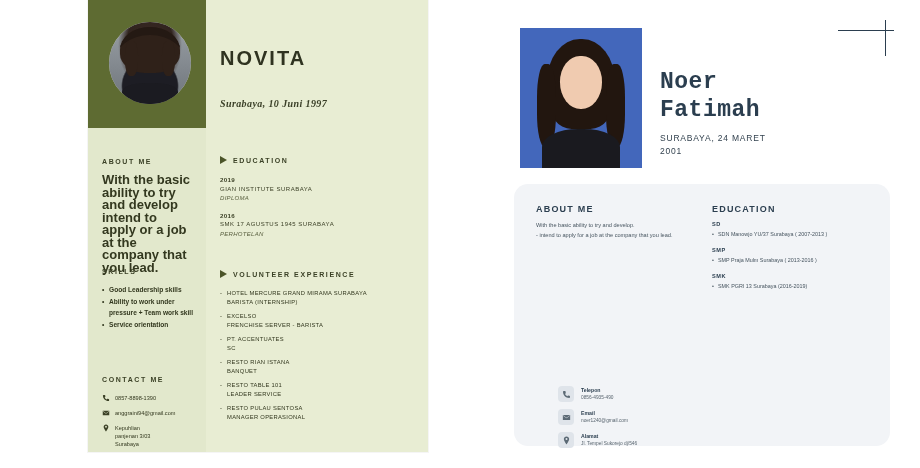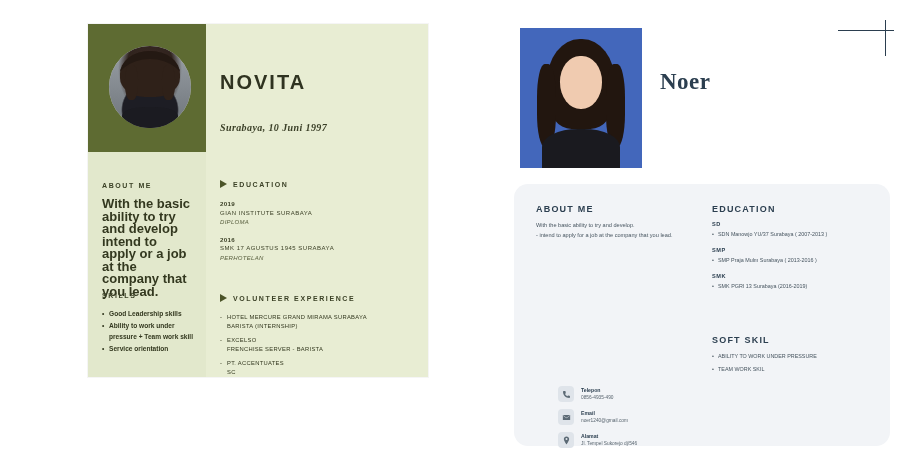--- a/index.html
+++ b/index.html
@@ -7,21 +7,21 @@
     width:920px;height:468px;
     background:#ffffff;
     font-family:"Liberation Sans", sans-serif;
     overflow:hidden;
     position:relative;
   }
   .stage{position:relative;width:920px;height:468px;}
 
   
   .resume-left{
-    position:absolute;left:88px;top:24px;width:340px;height:353px;
+    position:absolute;left:88px;top:0;width:340px;height:452px;
     background:#404040;
     box-shadow:0 0 0 1px rgba(0,0,0,0.04);
     overflow:hidden;
   }
   .rl-header{
     position:absolute;left:0;top:0;width:340px;height:128px;
     background:#e8edd3;
   }
   .rl-header-left{
     position:absolute;left:0;top:0;width:118px;height:128px;
@@ -165,21 +165,21 @@
     position:absolute;left:33%;top:20%;width:34%;height:38%;
     background:#f0cbb0;border-radius:48% 48% 50% 50%;
   }
   .rr-body{
     position:absolute;left:18%;bottom:0;width:64%;height:28%;
     background:#1a1a1f;border-radius:46% 46% 0 0;
   }
 
   .rr-name{
     position:absolute;left:168px;top:62px;
-    font-family:Liberation Serif, serif;
+    font-family:Liberation Mono, monospace;
     font-weight:bold;font-size:23px;line-height:28px;
     color:#2b3e4f;letter-spacing:0.5px;
   }
   .rr-sub{
     position:absolute;left:168px;top:126px;
     font-size:8.5px;line-height:13px;color:#33424f;letter-spacing:0.8px;
   }
   .rr-corner{
     position:absolute;right:18px;top:14px;width:56px;height:36px;
   }
@@ -342,20 +342,25 @@
 
     <div class="rr-photo">
       <div class="rr-face"></div>
       <div class="rr-hair"></div>
       <div class="rr-skin"></div>
       <div class="rr-body"></div>
     </div>
 
     <div class="rr-name">
       <div>Noer</div>
+      <div>Fatimah</div>
+    </div>
+    <div class="rr-sub">
+      <div>SURABAYA, 24 MARET</div>
+      <div>2001</div>
     </div>
 
     <div class="rr-card">
 
       <div class="rr-col-l">
         <div>
           <div class="rr-h">ABOUT ME</div>
           <div class="rr-p" style="white-space:pre-line">With the basic ability to try and develop.
 - intend to apply for a job at the company that you lead.</div>
         </div>
@@ -418,24 +423,17 @@
           </div>
 
           <div class="rr-group">
             <div class="glabel">SMK</div>
             <ul class="rr-li">
               <li>SMK PGRI 13 Surabaya (2016-2019)</li>
             </ul>
           </div>
         </div>
 
-        <div style="margin-top:44px;">
-          <div class="rr-h">SOFT SKIL</div>
-          <ul class="rr-li">
-            <li>ABILITY TO WORK UNDER PRESSURE</li>
-            <li>TEAM WORK SKIL</li>
-          </ul>
-        </div>
       </div>
     </div>
   </div>
 
 </div>
 
 </body></html>

